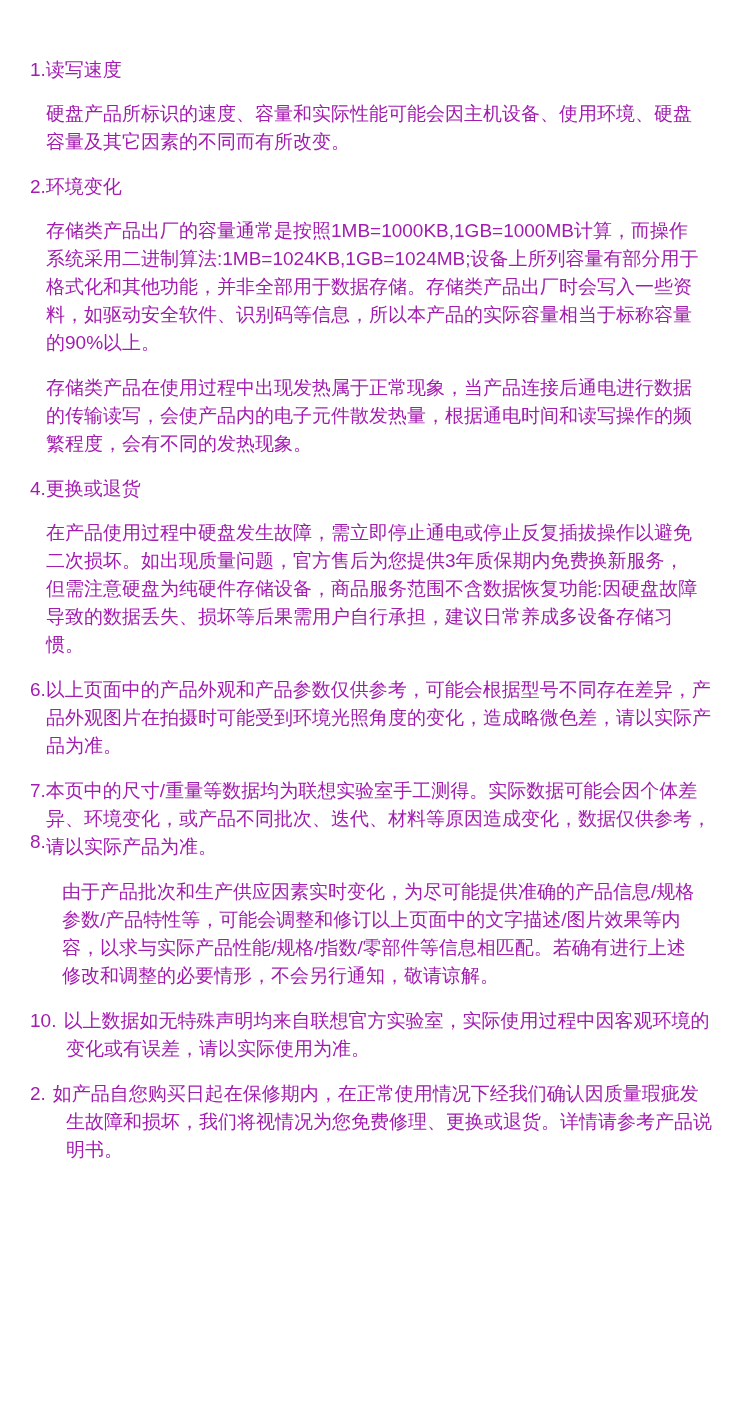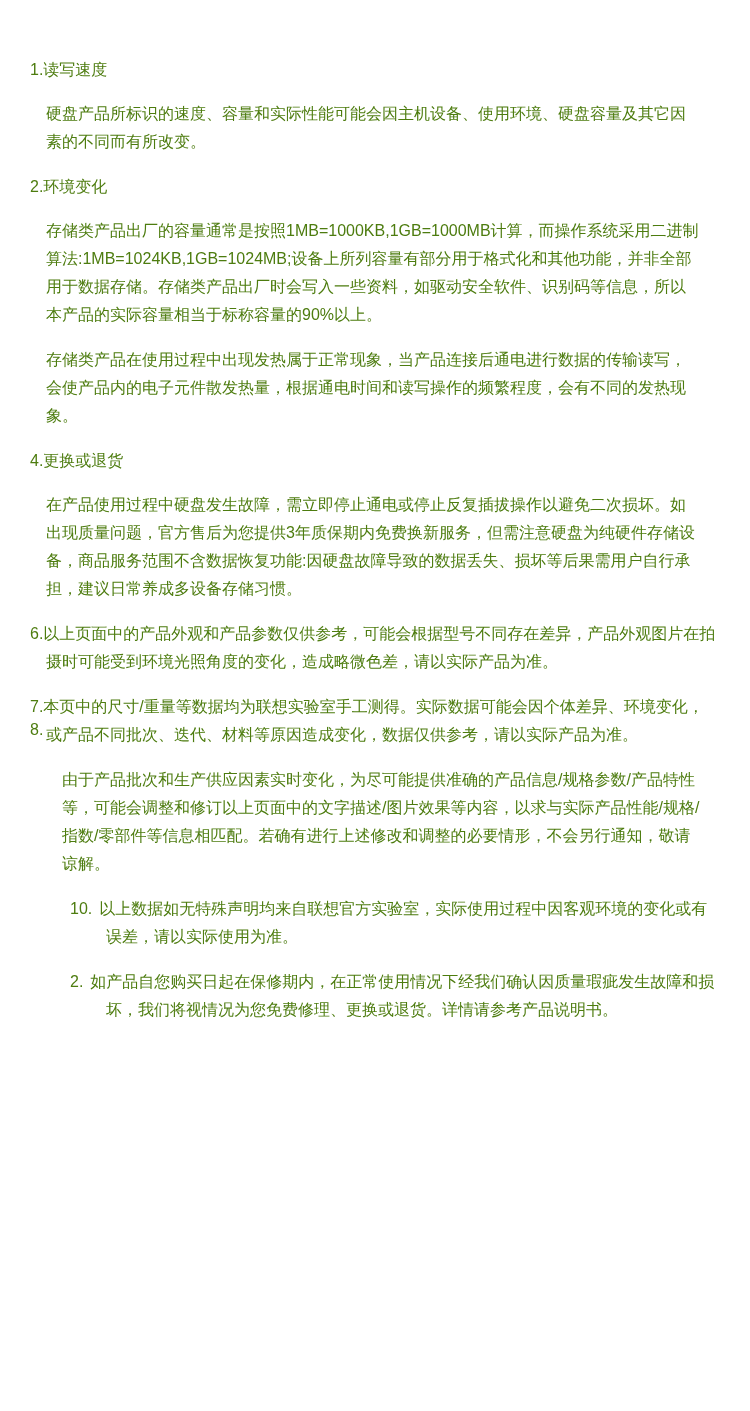--- a/index.html
+++ b/index.html
@@ -3,31 +3,31 @@
 <meta charset="utf-8">
 <style>
   html, body { margin: 0; padding: 0; background: #ffffff; }
   .page {
     position: relative;
     width: 750px;
     height: 1411px;
     background: #ffffff;
     overflow: hidden;
     font-family: "Liberation Sans", sans-serif;
-    color: #4d7c0f;
-    font-size: 16px;
+    color: #a21caf;
+    font-size: 19px;
     line-height: 28px;
   }
   .content { padding: 56px 34px 0 30px; }
   .item { margin: 0 0 17px 0; }
   .head { margin: 0 0 10px 0; white-space: nowrap; }
   p { margin: 16px; }
   .body { margin-left: 16px; }
   .hang { padding-left: 16px; text-indent: -16px; }
-  .hang2 { padding-left: 36px; text-indent: -36px; margin-left: 40px; }
+  .hang2 { padding-left: 36px; text-indent: -36px; }
   .hang2 .num { margin-right: 7px; }
   .plain { position: relative; padding-left: 16px; }
   .num-float { position: absolute; left: 0; top: -50px; }
 </style>
 </head>
 <body>
 
 <div class="page">
   <div class="content">
 

